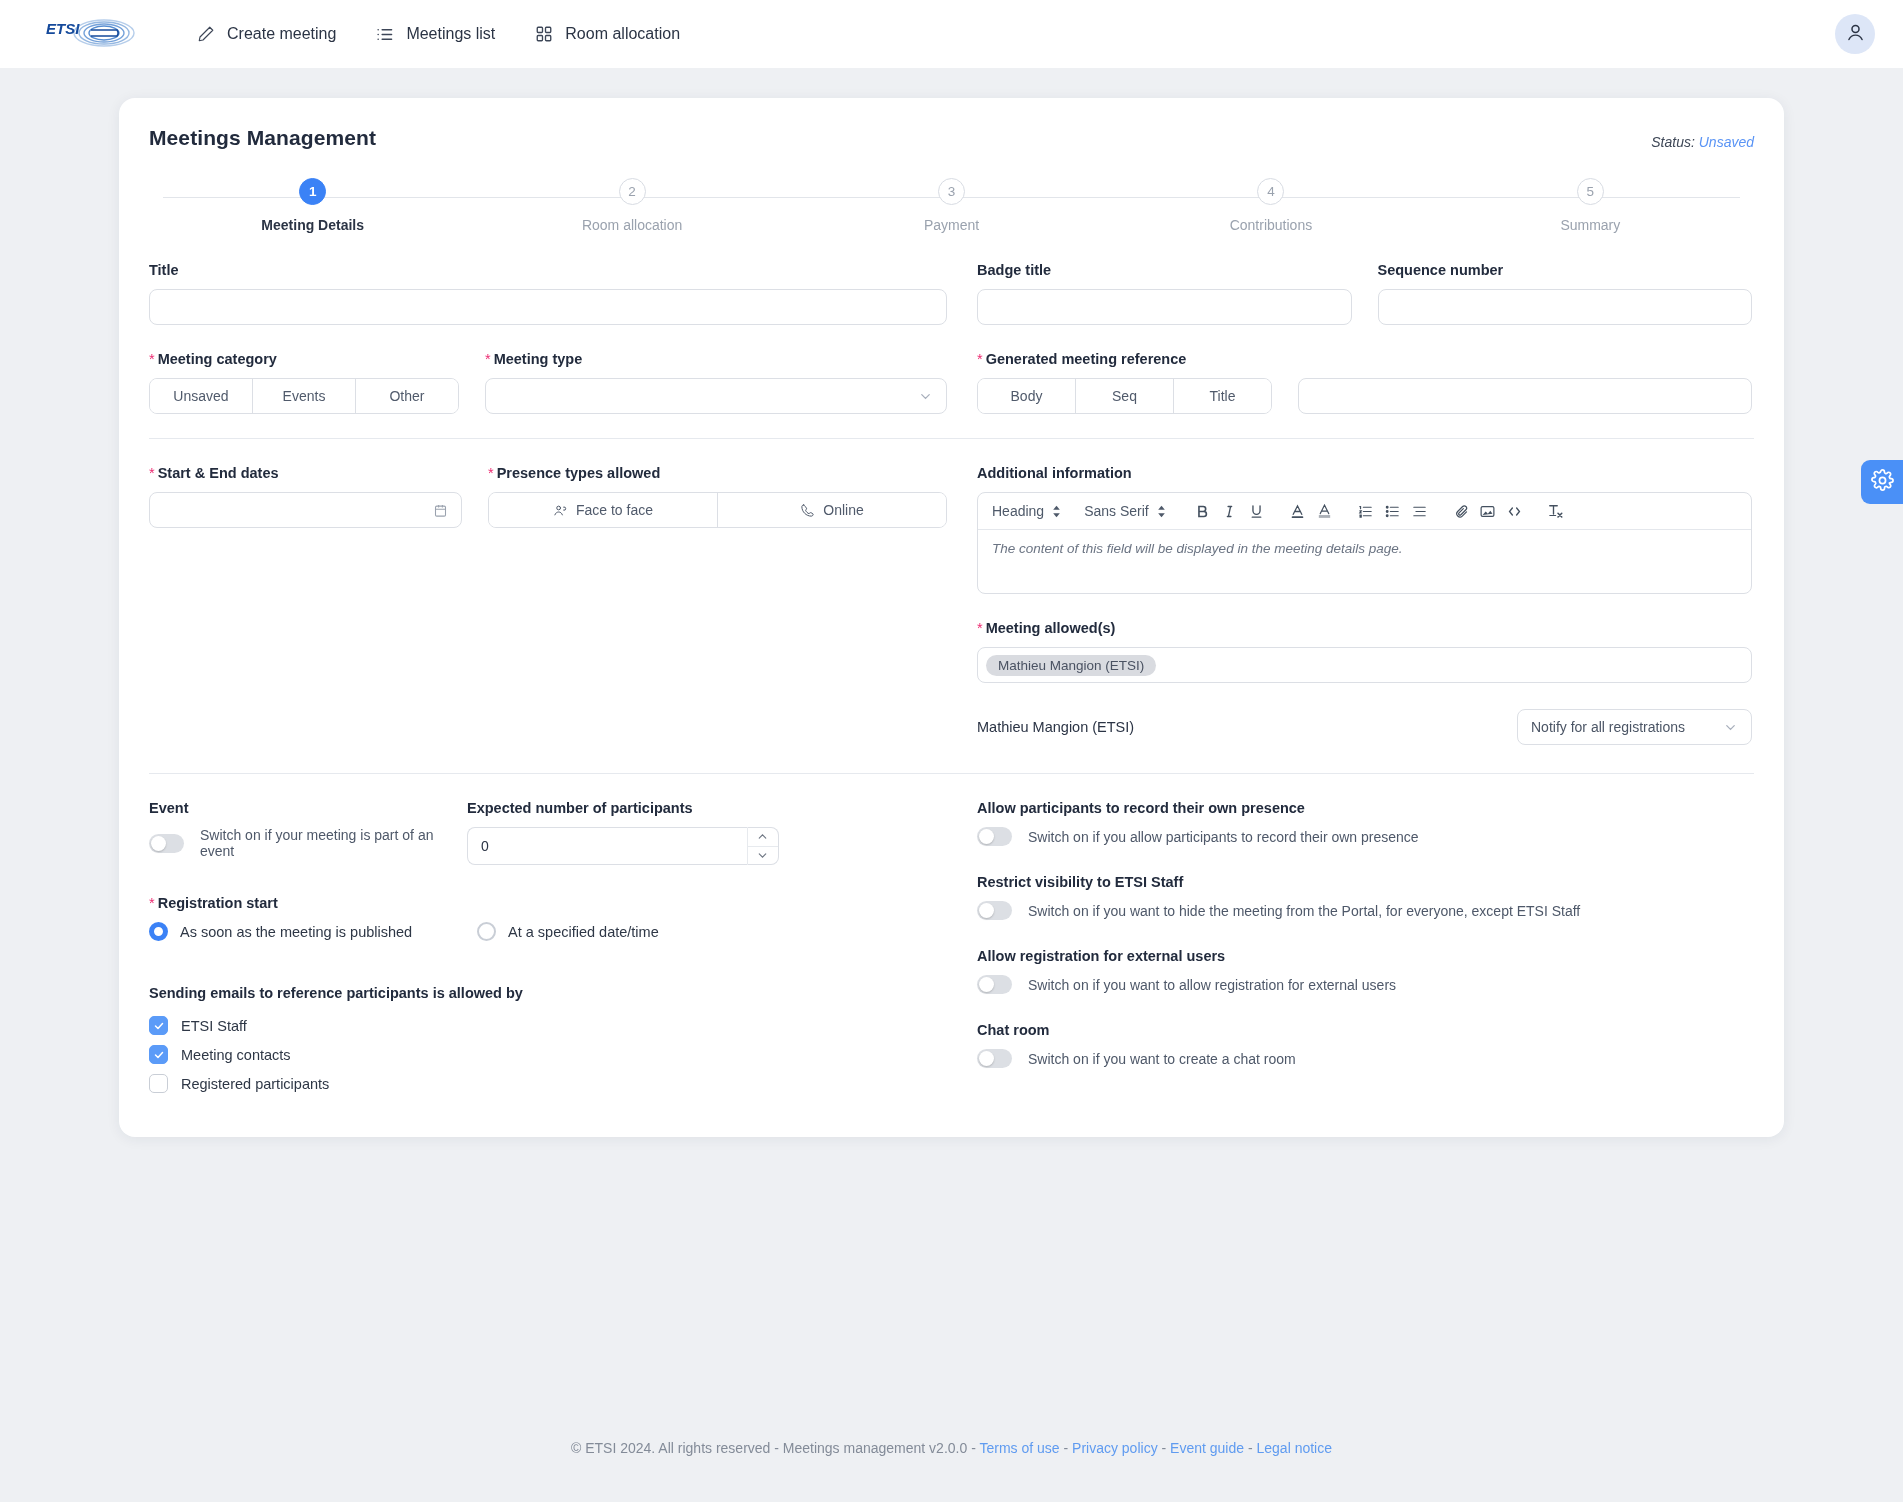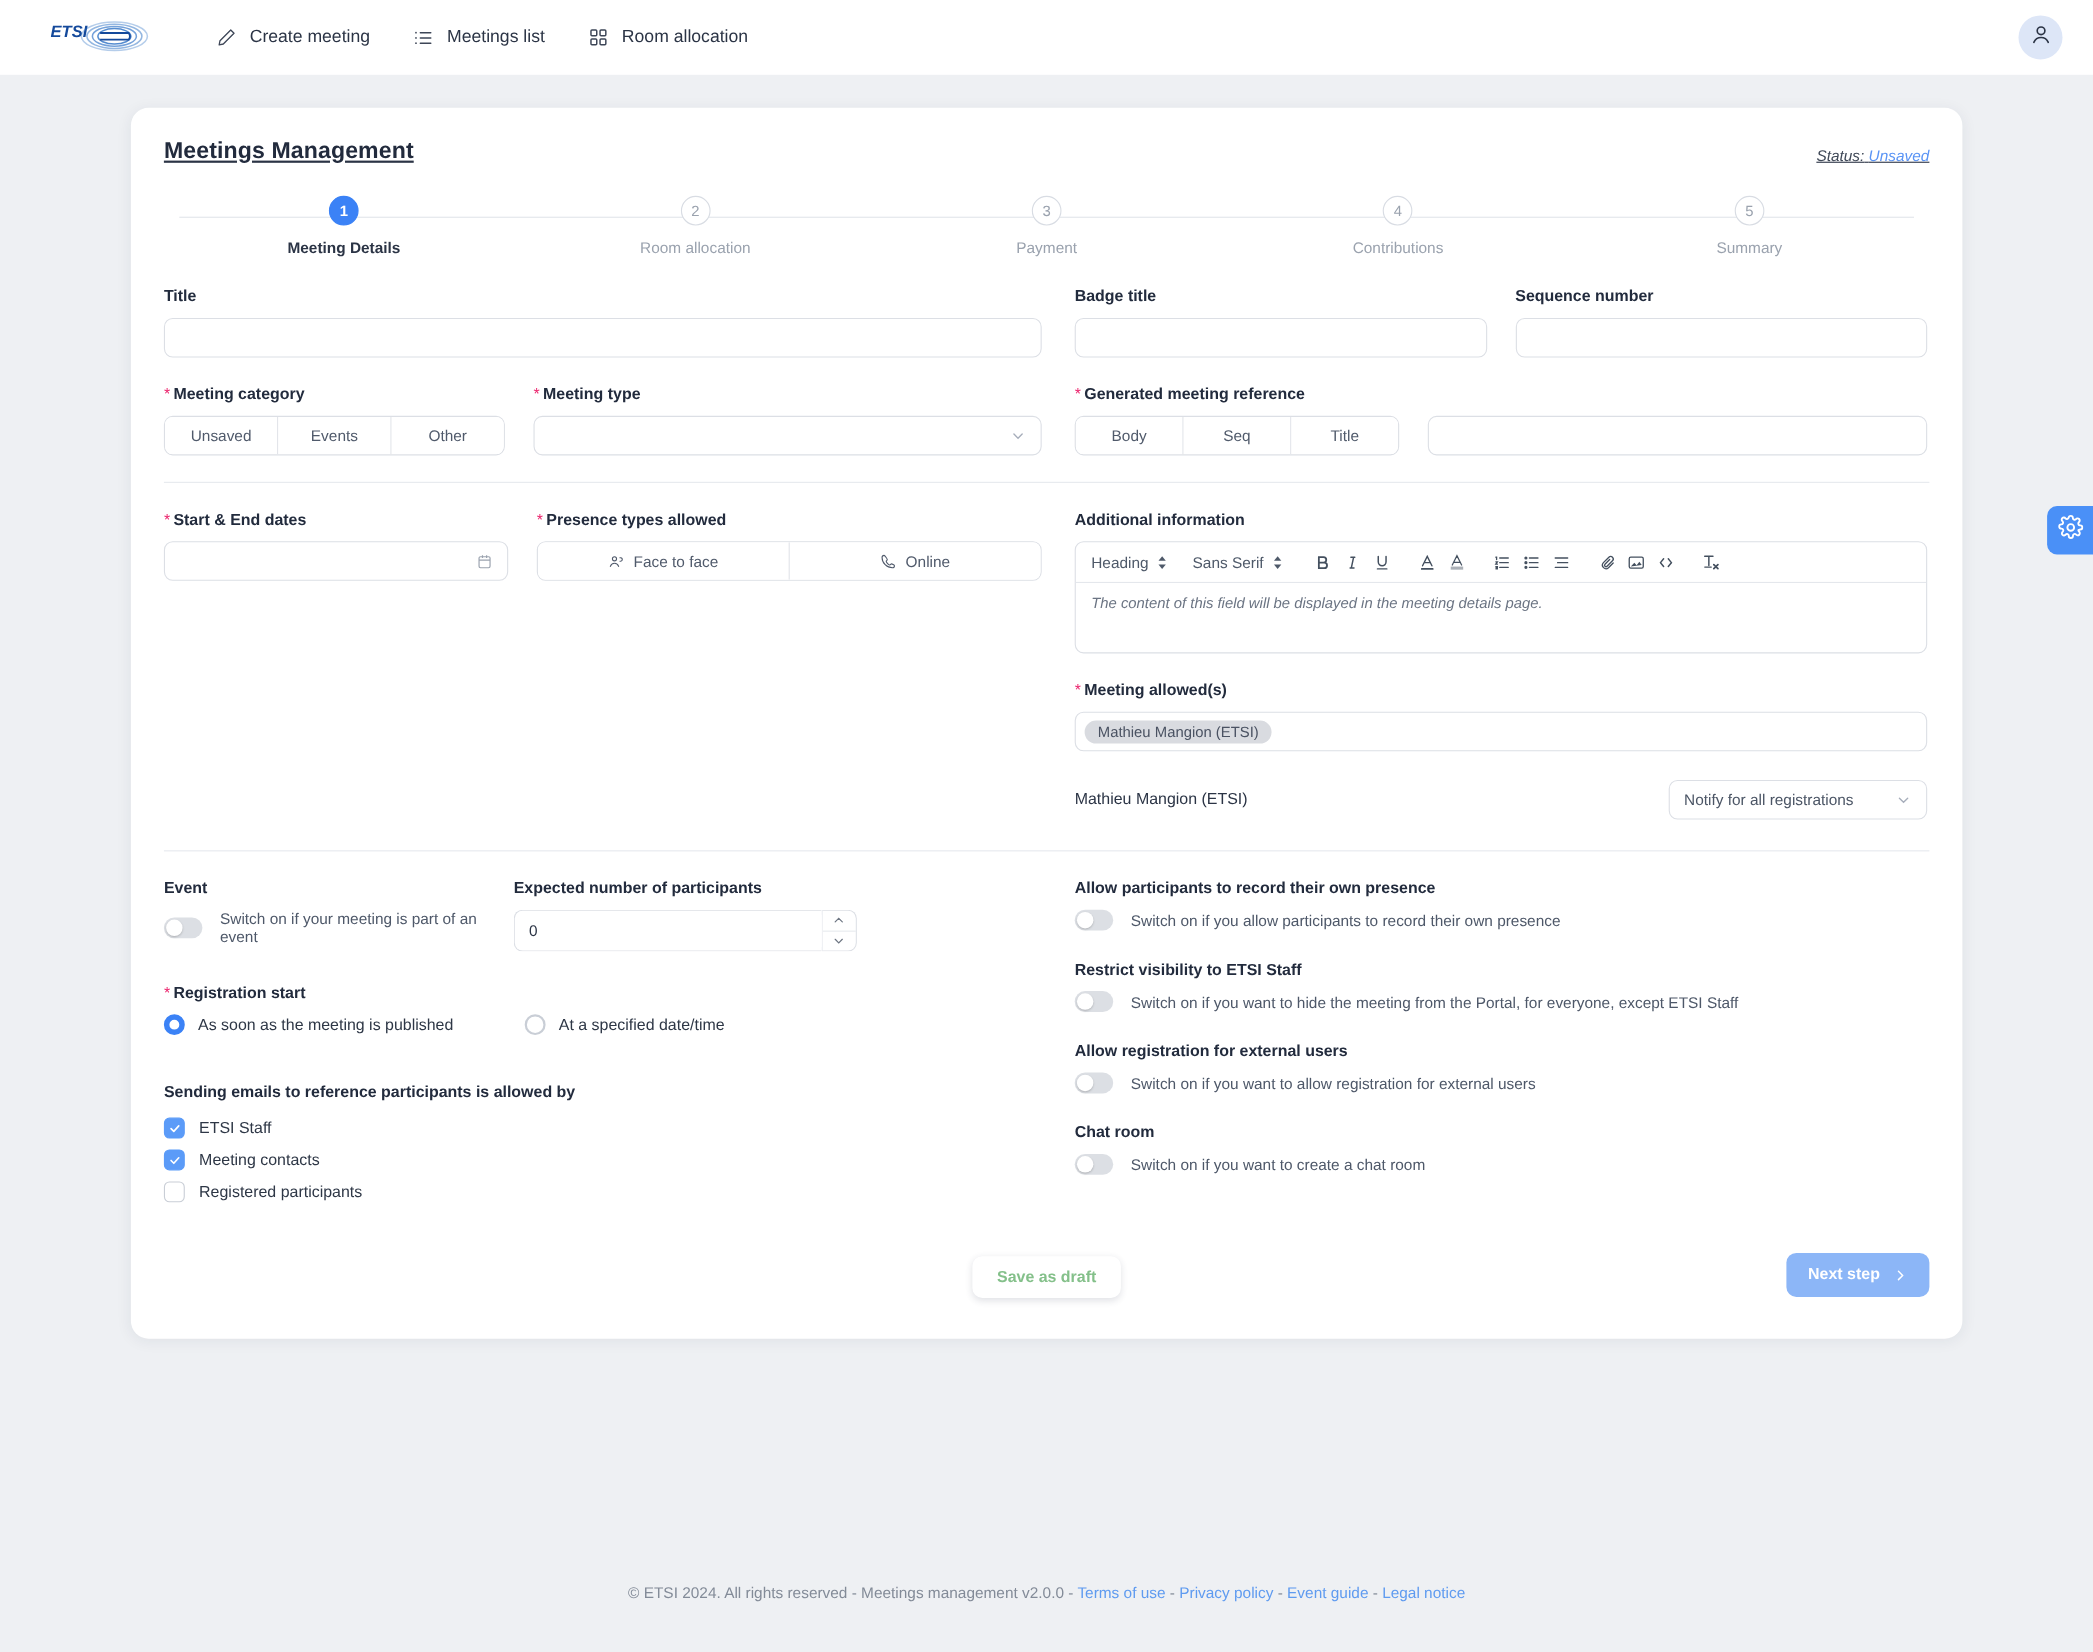--- a/index.html
+++ b/index.html
@@ -34,21 +34,21 @@
     cursor: pointer;
   }
 
   
   .card {
     position: absolute; left: 119px; top: 98px; width: 1665px;
     background: #fff; border-radius: 16px;
     box-shadow: 0 2px 14px rgba(30,40,70,.07);
     padding: 28px 30px 34px 30px;
   }
-  .card-head { display: flex; align-items: center; justify-content: space-between; text-decoration: underline; }
+  .card-head { display: flex; align-items: flex-end; justify-content: space-between; }
   .card-title { font-size: 21px; font-weight: bold; color: #222b3d; letter-spacing: .1px; }
   .status { font-size: 14px; font-style: italic; color: #3f4857; margin-top: 6px; }
   .status b { font-style: italic; font-weight: normal; color: #5a94f5; }
 
   
   .stepper { position: relative; margin: 28px 4px 0 4px; height: 66px; }
   .stepline { position: absolute; top: 19px; left: 10px; right: 10px; height: 1px; background: #e2e5ea; }
   .steps { position: relative; display: flex; }
   .step { flex: 1; display: flex; flex-direction: column; align-items: center; }
   .bubble {
@@ -621,31 +621,20 @@
         <div class="sec" style="padding-top:28px">
           <label class="lbl">Chat room</label>
           <div class="togrow">
             <div class="toggle"></div>
             <span class="toghint">Switch on if you want to create a chat room</span>
           </div>
         </div>
       </div>
     </div>
 
-    <div class="actions">
-      <button class="btn-draft">Save as draft</button>
-      <button class="btn-next">
-        <span>Next step</span>
-        <span style="display:flex">
-          <svg width="13" height="13" viewBox="0 0 24 24" fill="none" stroke="currentColor" stroke-width="2.4" stroke-linecap="round">
-              <path d="M9 5l7 7-7 7"></path>
-            </svg>
-        </span>
-      </button>
-    </div>
   </div>
 
   <div class="gear-tab">
     <span>
       <svg width="23" height="23" viewBox="0 0 24 24" fill="none" stroke="#fff" stroke-width="1.8">
         <circle cx="12" cy="12" r="3.2"></circle>
         <path d="M19.4 14a1.6 1.6 0 00.3 1.8l.1.1a2 2 0 11-2.8 2.8l-.1-.1a1.6 1.6 0 00-1.8-.3 1.6 1.6 0 00-1 1.5v.2a2 2 0 11-4 0v-.1a1.6 1.6 0 00-1-1.5 1.6 1.6 0 00-1.8.3l-.1.1a2 2 0 11-2.8-2.8l.1-.1a1.6 1.6 0 00.3-1.8 1.6 1.6 0 00-1.5-1H3a2 2 0 010-4h.1a1.6 1.6 0 001.5-1 1.6 1.6 0 00-.3-1.8l-.1-.1a2 2 0 112.8-2.8l.1.1a1.6 1.6 0 001.8.3H9a1.6 1.6 0 001-1.5V3a2 2 0 114 0v.1a1.6 1.6 0 001 1.5 1.6 1.6 0 001.8-.3l.1-.1a2 2 0 112.8 2.8l-.1.1a1.6 1.6 0 00-.3 1.8V9a1.6 1.6 0 001.5 1h.2a2 2 0 010 4h-.1a1.6 1.6 0 00-1.5 1z"></path>
       </svg>
     </span>
   </div>

